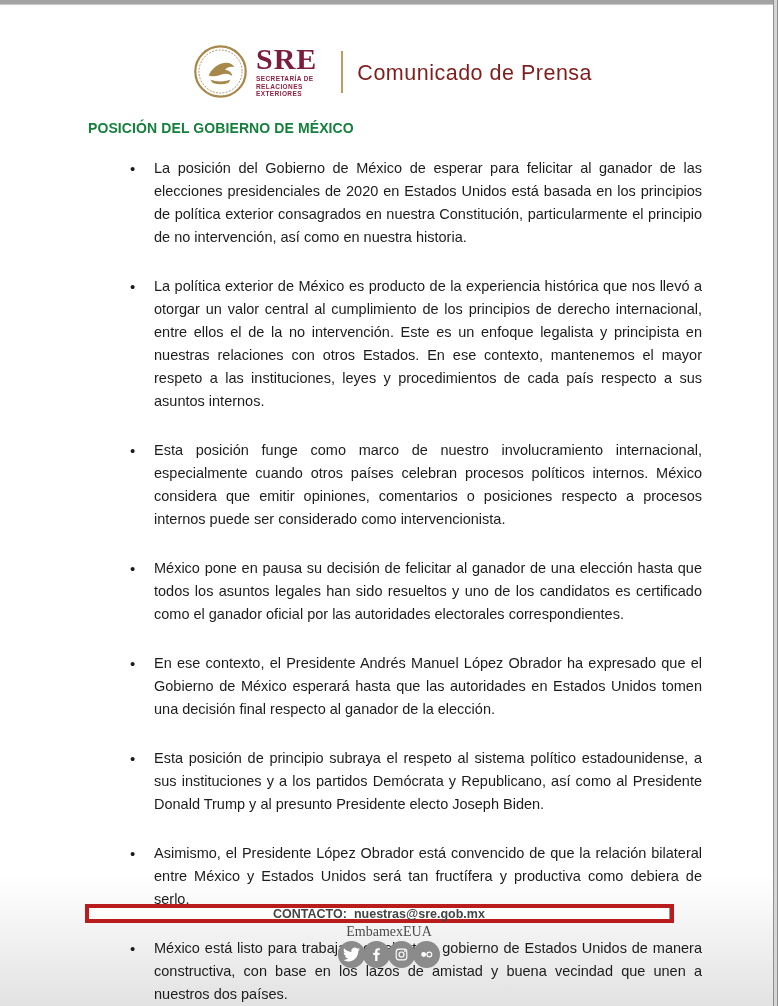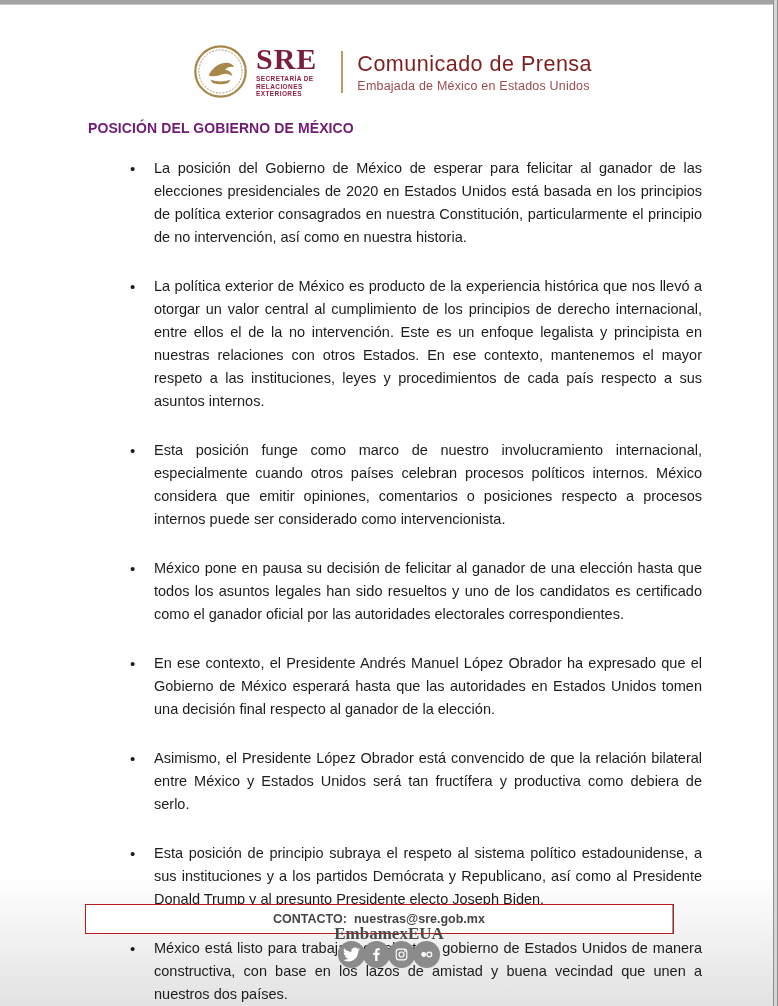--- a/index.html
+++ b/index.html
@@ -45,21 +45,21 @@
     font-size:21.5px; font-weight:400; color:#7f1d1d;
     letter-spacing:0.5px; line-height:24px;
   }
   .header-subtitle {
     font-size:12.5px; color:#9d4a4e; letter-spacing:0.2px; margin-top:3px;
   }
 
   
   .doc { position:absolute; top:120px; left:88px; width:598px; }
   .doc-title {
-    font-size:14px; font-weight:bold; color:#701a75;
+    font-size:14px; font-weight:bold; color:#15803d;
     margin:0 0 21px 0; letter-spacing:0.1px;
   }
   ul.bullets { list-style:none; margin:16px; padding:0; }
   ul.bullets li {
     position:relative;
     padding-left:50px;
     width:548px; box-sizing:content-box;
     font-size:14.5px; line-height:23px;
     text-align:justify;
     margin-bottom:26px;
@@ -67,36 +67,36 @@
   }
   ul.bullets li::before {
     content:"\2022";
     position:absolute; left:26px; top:0;
     font-size:15px;
   }
 
   
   .footer { position:absolute; top:904px; left:0; width:778px; }
   .contact-bar {
-    position:absolute; left:85px; top:0; width:589px; height:30px;
-    border:1px solid #b91c1c;
+    position:absolute; left:85px; top:0; width:589px; height:19px;
+    border:4px solid #b91c1c;
     display:flex; box-sizing:border-box; background:#fff;
   }
   .contact-cell {
     flex:1 1 50%; display:flex; align-items:center; justify-content:center;
     font-size:12.5px; font-weight:bold; color:#454545;
     white-space:nowrap;
   }
   .contact-cell.left { border-right:1px solid #9a9a9a; }
   .contact-cell .lbl { margin-right:7px; }
   .social-handle {
     position:absolute; top:20px; left:0; width:778px;
     text-align:center;
     font-family:"Liberation Serif", serif;
-    font-size:17px; color:#4a4a4a;font-weight:bold;
+    font-size:14px; color:#4a4a4a;
   }
   .social-row {
     position:absolute; top:37px; left:0; width:778px;
     display:flex; justify-content:center;
   }
   .social-circle {
     width:27px; height:27px; border-radius:50%;
     background:#8b8b8b; margin:0 -1px;
     display:flex; align-items:center; justify-content:center;
   }
@@ -121,34 +121,33 @@
     <span class="logo-acronym">SRE</span>
     <span class="logo-sub" style="display:block">
       <span style="display:block">SECRETARÍA DE</span>
       <span style="display:block">RELACIONES</span>
       <span style="display:block">EXTERIORES</span>
     </span>
   </span>
   <span class="header-divider"></span>
   <span class="header-title-block">
     <div class="header-title">Comunicado de Prensa</div>
-    <div class="header-subtitle">Embajada de México en Estados Unidos</div>
   </span>
 </header>
 
 <main class="doc">
   <h1 class="doc-title">POSICIÓN DEL GOBIERNO DE MÉXICO</h1>
   <ul class="bullets">
     <li>La posición del Gobierno de México de esperar para felicitar al ganador de las elecciones presidenciales de 2020 en Estados Unidos está basada en los principios de política exterior consagrados en nuestra Constitución, particularmente el principio de no intervención, así como en nuestra historia.</li>
     <li>La política exterior de México es producto de la experiencia histórica que nos llevó a otorgar un valor central al cumplimiento de los principios de derecho internacional, entre ellos el de la no intervención. Este es un enfoque legalista y principista en nuestras relaciones con otros Estados. En ese contexto, mantenemos el mayor respeto a las instituciones, leyes y procedimientos de cada país respecto a sus asuntos internos.</li>
     <li>Esta posición funge como marco de nuestro involucramiento internacional, especialmente cuando otros países celebran procesos políticos internos. México considera que emitir opiniones, comentarios o posiciones respecto a procesos internos puede ser considerado como intervencionista.</li>
     <li>México pone en pausa su decisión de felicitar al ganador de una elección hasta que todos los asuntos legales han sido resueltos y uno de los candidatos es certificado como el ganador oficial por las autoridades electorales correspondientes.</li>
     <li>En ese contexto, el Presidente Andrés Manuel López Obrador ha expresado que el Gobierno de México esperará hasta que las autoridades en Estados Unidos tomen una decisión final respecto al ganador de la elección.</li>
+    <li>Esta posición de principio subraya el respeto al sistema político estadounidense, a sus instituciones y a los partidos Demócrata y Republicano, así como al Presidente Donald Trump y al presunto Presidente electo Joseph Biden.</li>
     <li>Asimismo, el Presidente López Obrador está convencido de que la relación bilateral entre México y Estados Unidos será tan fructífera y productiva como debiera de serlo.</li>
-    <li>Esta posición de principio subraya el respeto al sistema político estadounidense, a sus instituciones y a los partidos Demócrata y Republicano, así como al Presidente Donald Trump y al presunto Presidente electo Joseph Biden.</li>
     <li>México está listo para trabajar con el futuro gobierno de Estados Unidos de manera constructiva, con base en los lazos de amistad y buena vecindad que unen a nuestros dos países.</li>
   </ul>
 </main>
 
 <footer class="footer">
   <div class="contact-bar">
     <div class="contact-cell left">
       <span class="lbl">CONTACTO:</span>
       <span>nuestras@sre.gob.mx</span>
     </div>

